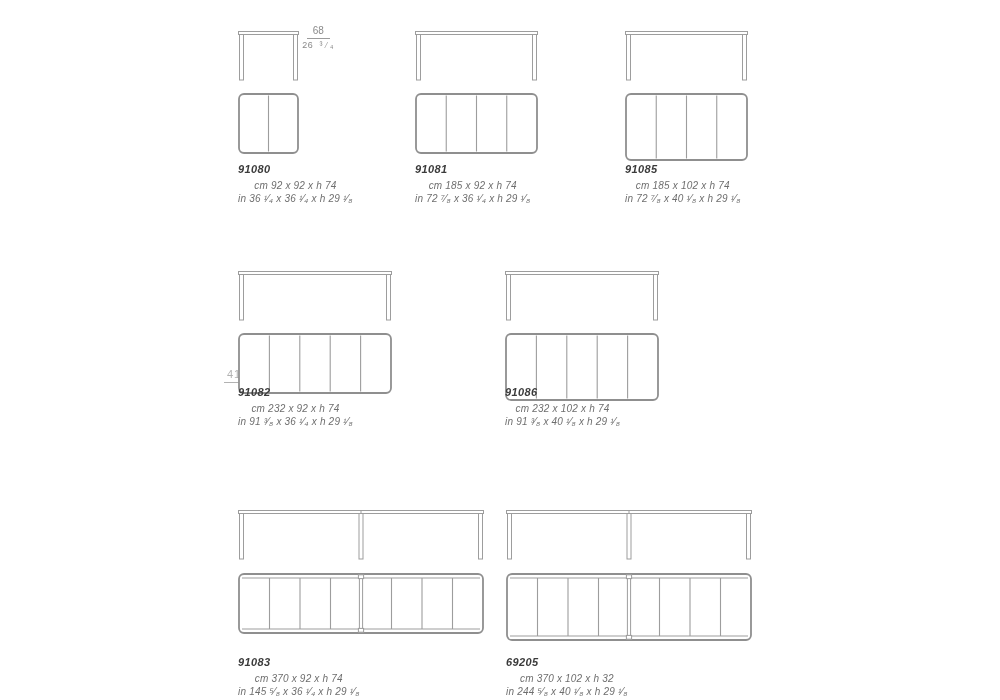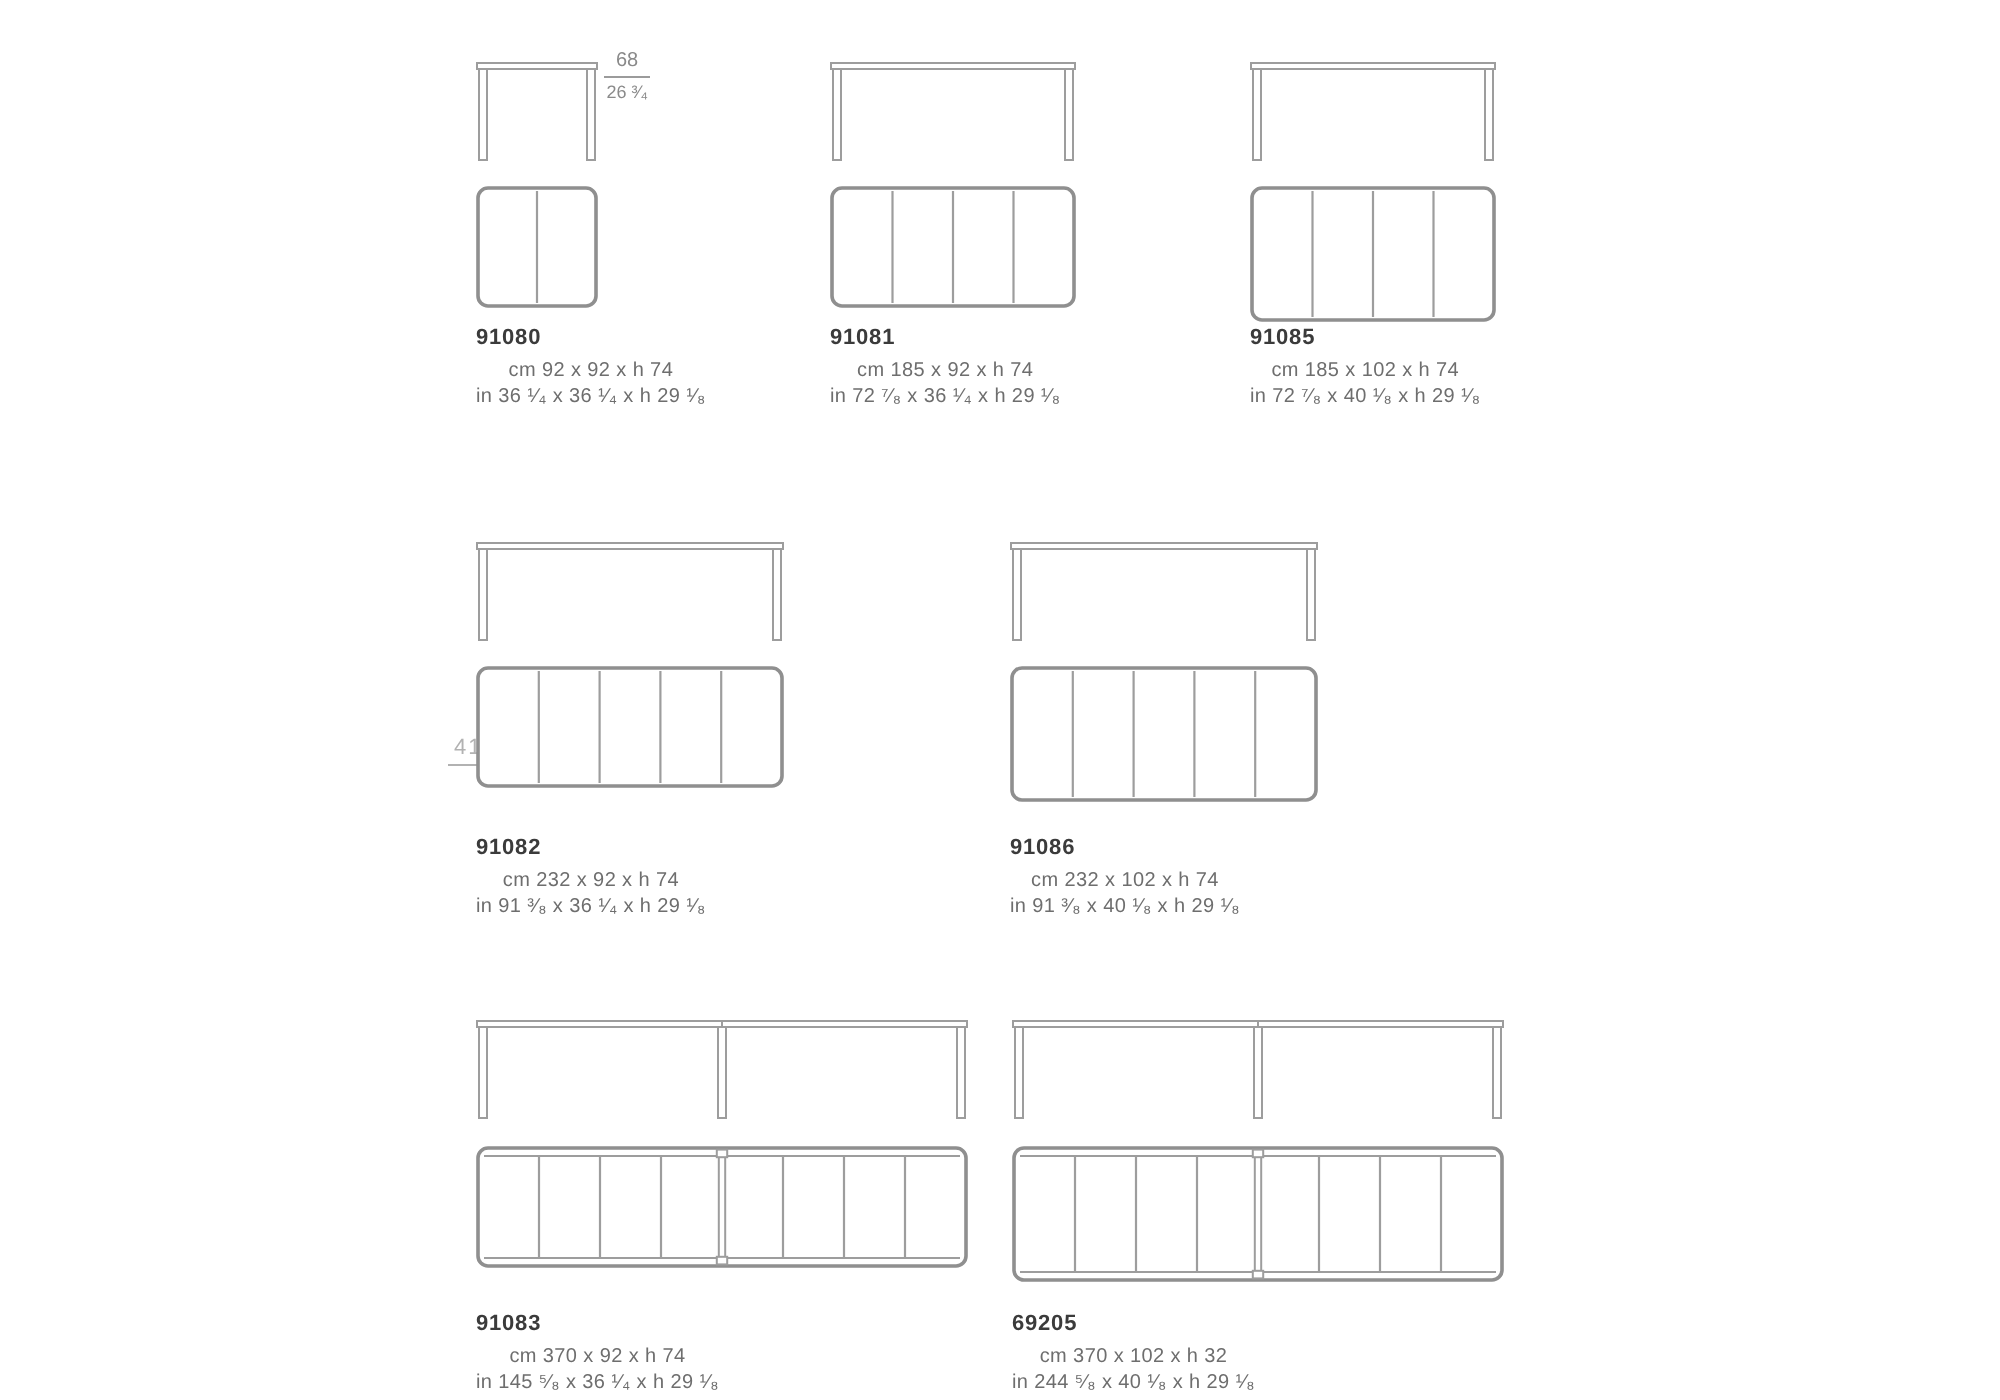--- a/index.html
+++ b/index.html
@@ -2,32 +2,32 @@
 <html><head>
 <meta charset="utf-8">
 <style>
   html,body{margin:0;padding:0;background:#ffffff;}
   body{width:1000px;height:700px;font-family:"Liberation Sans","DejaVu Sans",sans-serif;}
   .page{position:relative;width:827px;height:700px;background:#ffffff;overflow:hidden;}
 
   .product{position:absolute;top:0;width:0;height:700px;}
   .product .front-view{position:absolute;left:0;}
   .product .top-view{position:absolute;left:0;}
-  .product .labels{position:absolute;left:0;white-space:nowrap;}
+  .product .labels{position:absolute;left:0;white-space:nowrap;font-style:italic;}
 
   .row1 .front-view{top:31px;}  .row1 .top-view{top:93px;}  .row1 .labels{top:163px;}
-  .row2 .front-view{top:271px;} .row2 .top-view{top:333px;} .row2 .labels{top:418px;}
+  .row2 .front-view{top:271px;} .row2 .top-view{top:333px;} .row2 .labels{top:386px;}
   .row3 .front-view{top:510px;} .row3 .top-view{top:573px;} .row3 .labels{top:656px;}
 
   .model{font-size:11px;font-weight:bold;color:#3b3b3b;letter-spacing:.4px;margin-bottom:4px;}
   .dims{font-size:10px;color:#6e6e6e;letter-spacing:.2px;line-height:13px;text-align:center;}
 
   .dim-note{position:absolute;left:302px;top:25px;display:flex;flex-direction:column;align-items:center;color:#8a8a8a;}
   .dim-note .cm{font-size:10px;padding:0 6px 2px;border-bottom:1px solid #9b9b9b;}
-  .dim-note .in{font-size:9px;padding-top:2px;}
+  .dim-note .in{font-size:9px;padding-top:2px;font-family:Liberation Mono, monospace;}
 
   .page-num{position:absolute;left:224px;top:368px;font-size:11px;color:#b2b2b2;
             border-bottom:1px solid #b2b2b2;padding:0 3px 2px;letter-spacing:1px;}
 
   svg{display:block;}
 </style>
 </head>
 <body>
 
 <div class="page">

